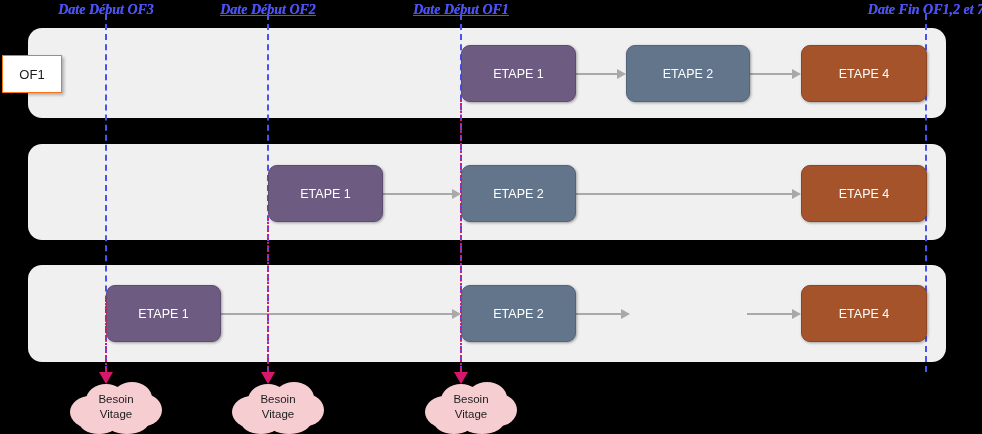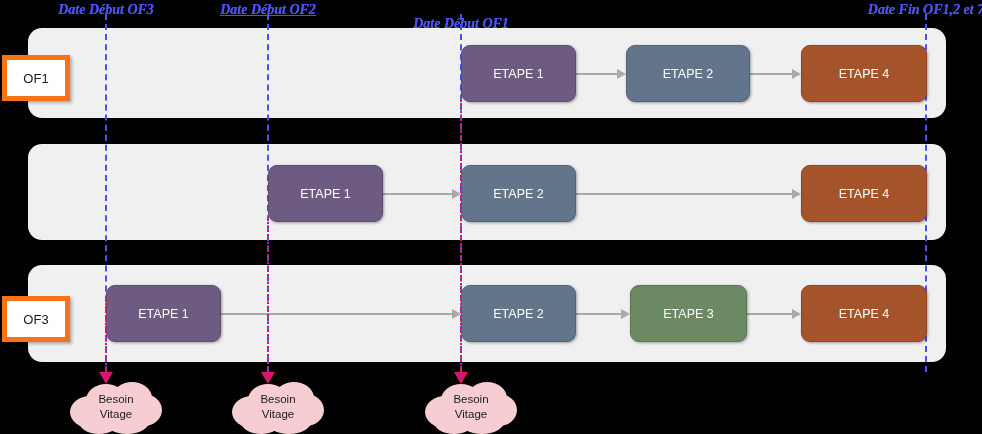--- a/index.html
+++ b/index.html
@@ -61,21 +61,21 @@
   
   .lane {
     position: absolute;
     background: #f0f0f0;
     border-radius: 14px;
     box-shadow: 0 1px 2px rgba(0,0,0,0.20);
   }
   .lane-label {
     position: absolute;
     background: #ffffff;
-    border: 5px solid #f97316;
+    border: 1px solid #f97316;
     box-shadow: 2px 2px 3px rgba(0,0,0,0.28);
     color: #1a1a1a;
     font-size: 13px;
     display: flex;
     align-items: center;
     justify-content: center;
   }
 
   
   .step {
@@ -132,23 +132,20 @@
 </head>
 <body>
 
 <div id="canvas">
     <div class="lane" style="left: 28px; top: 28px; width: 918px; height: 90px; background: rgb(240, 240, 240);"></div>
     <div class="lane-label" style="left: 2px; top: 55px; width: 58px; height: 36px;">
       <span>OF1</span>
     </div>
     <div class="lane" style="left: 28px; top: 144px; width: 918px; height: 96px; background: rgb(240, 240, 240);"></div>
     <div class="lane" style="left: 28px; top: 265px; width: 918px; height: 97px; background: rgb(240, 240, 240);"></div>
-    <div class="lane-label" style="left: 2px; top: 296px; width: 58px; height: 36px;">
-      <span>OF3</span>
-    </div>
     <div class="marker-line" style="left: 106px; top: 14px; height: 358px; border-left-color: rgb(75, 82, 242);"></div>
     <div class="marker-line" style="left: 268px; top: 14px; height: 358px; border-left-color: rgb(75, 82, 242);"></div>
     <div class="marker-line" style="left: 461px; top: 14px; height: 358px; border-left-color: rgb(75, 82, 242);"></div>
     <div class="marker-line" style="left: 926px; top: 14px; height: 358px; border-left-color: rgb(75, 82, 242);"></div>
     <div class="conn" style="left: 576px; top: 73px; width: 42px;"></div>
     <div class="conn-head" style="left: 617px; top: 69px;"></div>
     <div class="conn" style="left: 750px; top: 73px; width: 43px;"></div>
     <div class="conn-head" style="left: 792px; top: 69px;"></div>
     <div class="conn" style="left: 383px; top: 193px; width: 70px;"></div>
     <div class="conn-head" style="left: 452px; top: 189px;"></div>
@@ -177,35 +174,32 @@
     </div>
     <div class="step" style="left: 801px; top: 165px; width: 126px; height: 57px; background: rgb(165, 83, 42); border: 1px solid rgb(141, 69, 34);">
       <span>ETAPE 4</span>
     </div>
     <div class="step" style="left: 106px; top: 285px; width: 115px; height: 57px; background: rgb(110, 91, 130); border: 1px solid rgb(93, 76, 111);">
       <span>ETAPE 1</span>
     </div>
     <div class="step" style="left: 461px; top: 285px; width: 115px; height: 57px; background: rgb(98, 117, 138); border: 1px solid rgb(81, 100, 122);">
       <span>ETAPE 2</span>
     </div>
-    <div class="step" style="left: 630px; top: 285px; width: 117px; height: 57px; background: rgb(107, 138, 99); border: 1px solid rgb(90, 118, 83);">
-      <span>ETAPE 3</span>
-    </div>
     <div class="step" style="left: 801px; top: 285px; width: 126px; height: 57px; background: rgb(165, 83, 42); border: 1px solid rgb(141, 69, 34);">
       <span>ETAPE 4</span>
     </div>
     <div class="need-line" style="left: 106px; top: 300px; height: 72px; border-left-color: rgb(214, 23, 107);"></div>
     <div class="need-arrow" style="left: 106px; top: 372px; border-top-color: rgb(214, 23, 107);"></div>
     <div class="need-line" style="left: 268px; top: 218px; height: 154px; border-left-color: rgb(214, 23, 107);"></div>
     <div class="need-arrow" style="left: 268px; top: 372px; border-top-color: rgb(214, 23, 107);"></div>
     <div class="need-line" style="left: 461px; top: 100px; height: 272px; border-left-color: rgb(214, 23, 107);"></div>
     <div class="need-arrow" style="left: 461px; top: 372px; border-top-color: rgb(214, 23, 107);"></div>
     <div class="marker-label" style="left: 106px; top: 2px; color: rgb(75, 82, 242);">Date Début OF3</div>
     <div class="marker-label" style="left: 268px; top: 2px; color: rgb(75, 82, 242); text-decoration: underline;">Date Début OF2</div>
-    <div class="marker-label" style="left: 461px; top: 16px; color: rgb(75, 82, 242);">Date Début OF1</div>
+    <div class="marker-label" style="left: 461px; top: 2px; color: rgb(75, 82, 242); text-decoration: underline;">Date Début OF1</div>
     <div class="marker-label" style="left: 926px; top: 2px; color: rgb(75, 82, 242);">Date Fin OF1,2 et 7</div>
     <div class="cloud" style="left: 68px; top: 380px;">
       <div class="puff" style="left: 2px; top: 16px; width: 40px; height: 32px; background: rgb(246, 206, 209);"></div>
       <div class="puff" style="left: 18px; top: 4px; width: 40px; height: 32px; background: rgb(246, 206, 209);"></div>
       <div class="puff" style="left: 44px; top: 2px; width: 40px; height: 32px; background: rgb(246, 206, 209);"></div>
       <div class="puff" style="left: 58px; top: 14px; width: 36px; height: 32px; background: rgb(246, 206, 209);"></div>
       <div class="puff" style="left: 10px; top: 26px; width: 42px; height: 28px; background: rgb(246, 206, 209);"></div>
       <div class="puff" style="left: 36px; top: 26px; width: 46px; height: 28px; background: rgb(246, 206, 209);"></div>
       <div class="puff" style="left: 24px; top: 18px; width: 48px; height: 32px; background: rgb(246, 206, 209);"></div>
       <div class="ctext">

